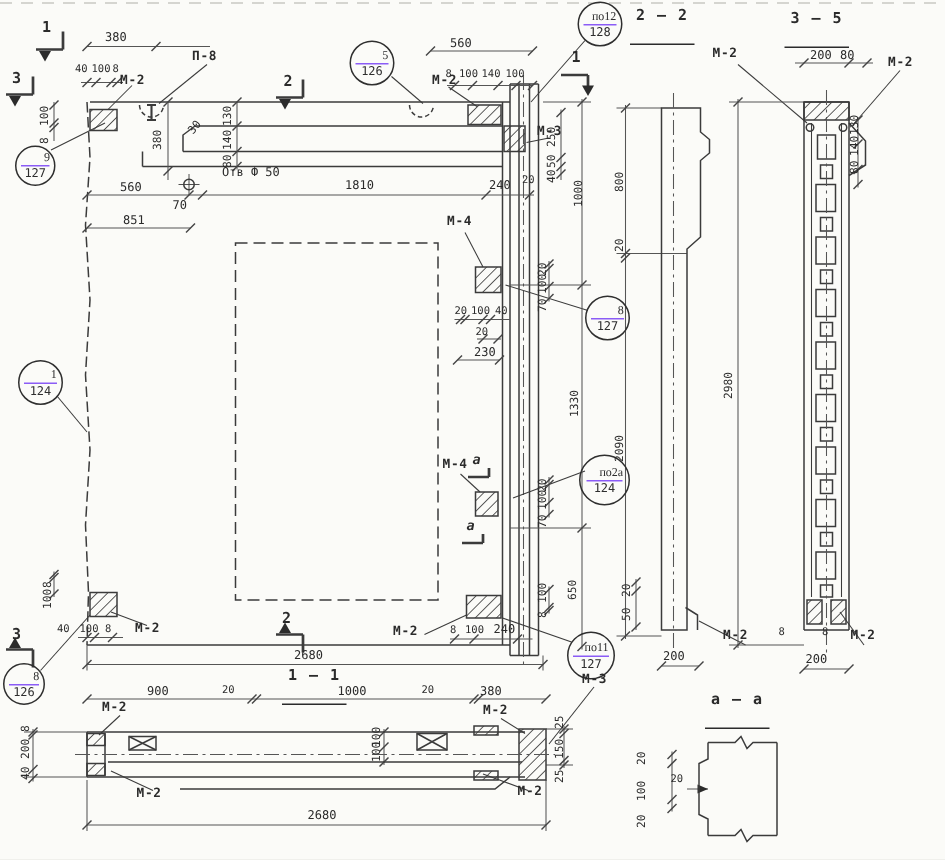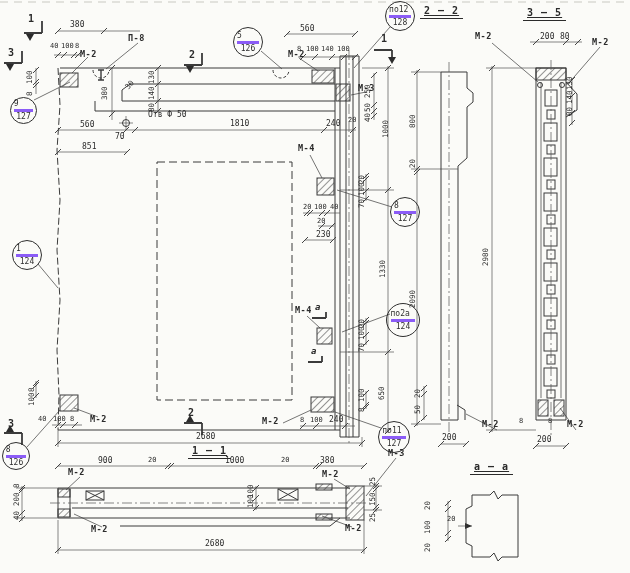--- a/index.html
+++ b/index.html
@@ -6,26 +6,26 @@
   #sheet{position:relative;width:630px;height:573px;background:#fbfbf8;overflow:hidden;
          font-family:"DejaVu Sans Mono",monospace;color:#2e2e2e;}
   svg{position:absolute;left:0;top:0;}
   .t{position:absolute;font:8px "DejaVu Sans Mono",monospace;color:#2b2b2b;white-space:nowrap;line-height:1;}
   .s7{font-size:7px;}
   .v{position:absolute;font:7.5px "DejaVu Sans Mono",monospace;color:#2b2b2b;white-space:nowrap;line-height:1;
      transform:rotate(-90deg);transform-origin:0 0;}
   .sl{transform:rotate(-50deg);transform-origin:0 0;}
   .m{font-size:8.5px;font-weight:bold;letter-spacing:.5px;}
   .st{position:absolute;font:10px "DejaVu Sans Mono",monospace;font-weight:bold;color:#2b2b2b;
-      letter-spacing:1px;border-bottom:1.2px solid #2b2b2b;padding:0 4px 2px;white-space:nowrap;line-height:1;text-decoration:underline;}
+      letter-spacing:1px;border-bottom:1.2px solid #2b2b2b;padding:0 4px 13px;white-space:nowrap;line-height:1;}
   .mk{position:absolute;font:10px "DejaVu Sans Mono",monospace;font-weight:bold;color:#2b2b2b;line-height:1;}
   .ital{font-style:italic;font-weight:bold;font-size:9px;}
   .callout{position:absolute;border:1.1px solid #2f2f2f;border-radius:50%;display:flex;flex-direction:column;
            align-items:center;justify-content:center;box-sizing:border-box;background:transparent;}
-  .cn{display:block;width:78%;text-align:left;border-bottom:3px solid #8b5cf6;font-size:8px;line-height:1.25;}
+  .cn{display:block;width:78%;text-align:right;border-bottom:1px solid #8b5cf6;font-size:8px;line-height:1.25;font-family:Liberation Serif, serif;}
   .cs{display:block;font-size:8px;line-height:1.25;}
 </style>
 </head>
 <body>
 
 <div id="sheet">
 
 <svg width="630" height="573" viewBox="0 0 630 573" fill="none" stroke="#3b3b3b" stroke-width="1">
 <defs>
   <pattern id="h" width="5" height="5" patternUnits="userSpaceOnUse" patternTransform="rotate(45)">

